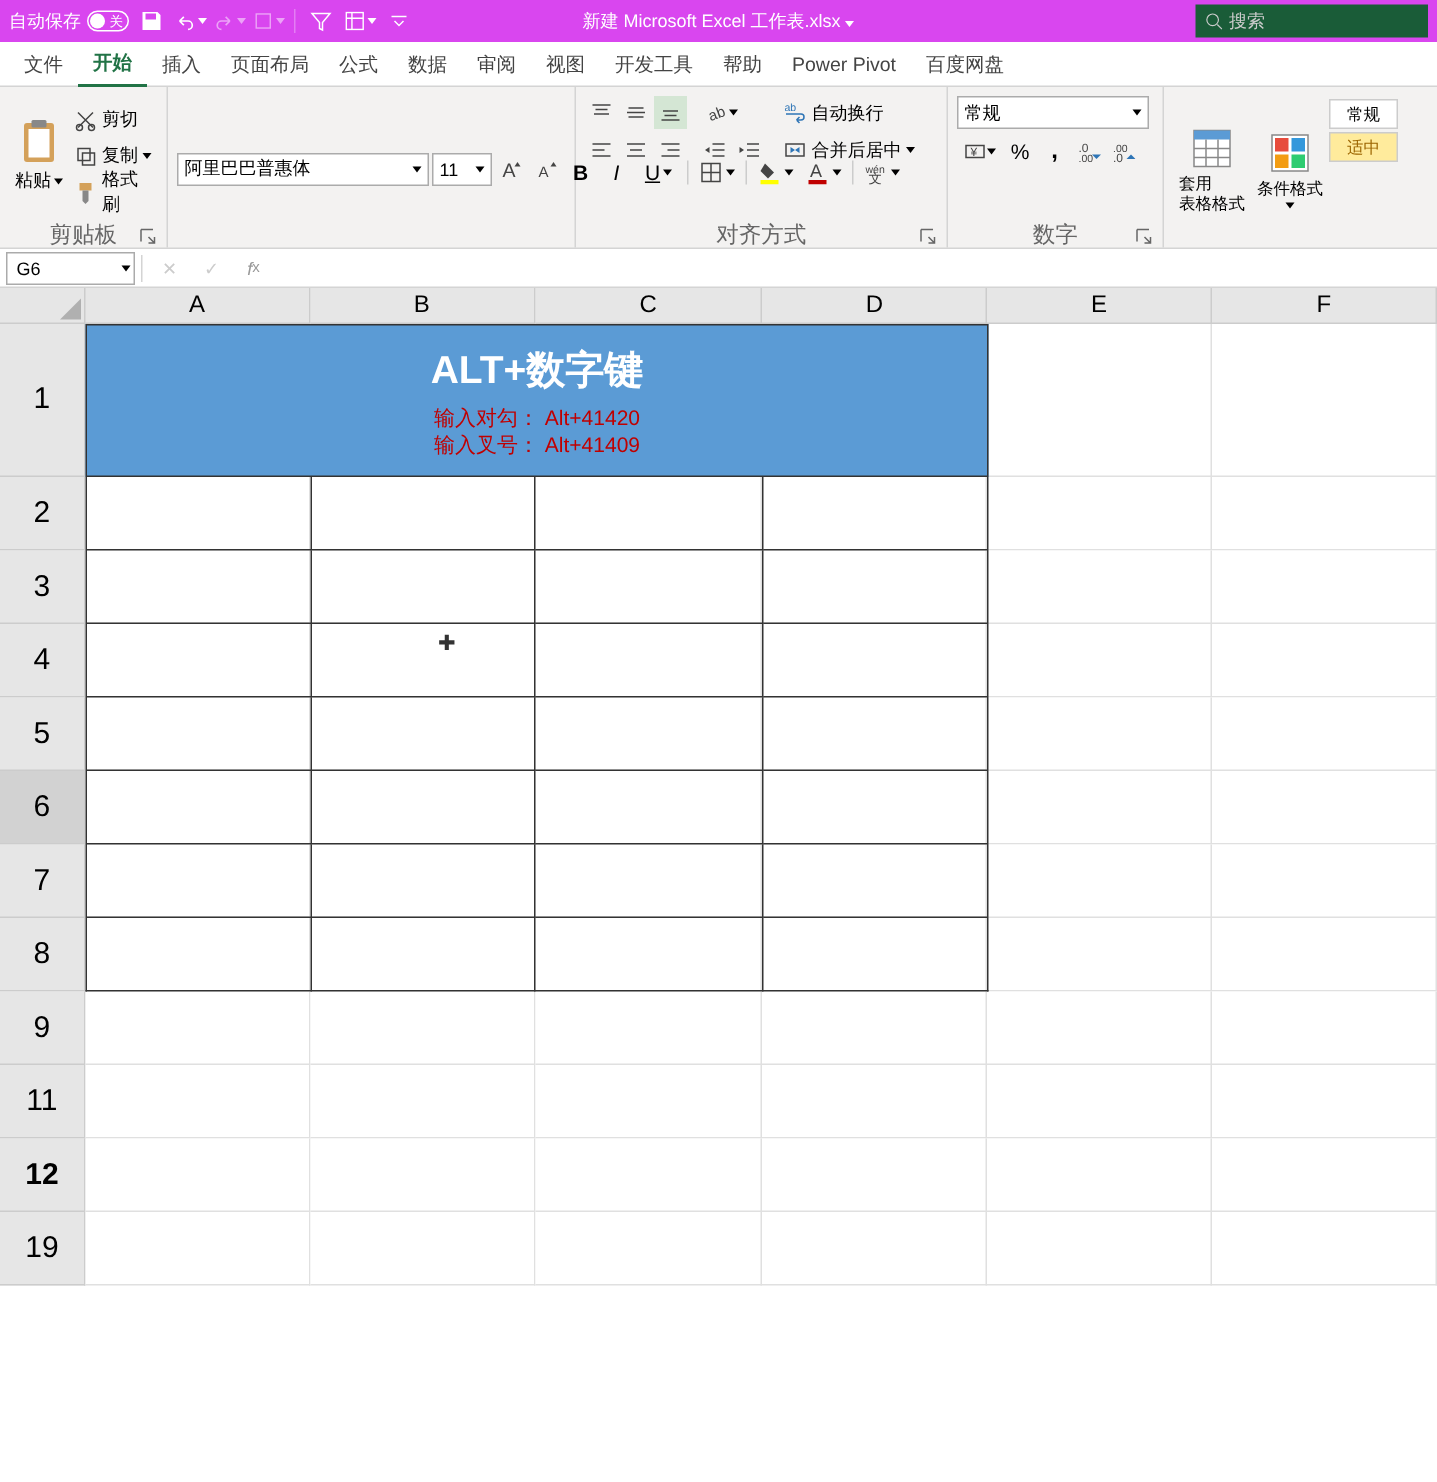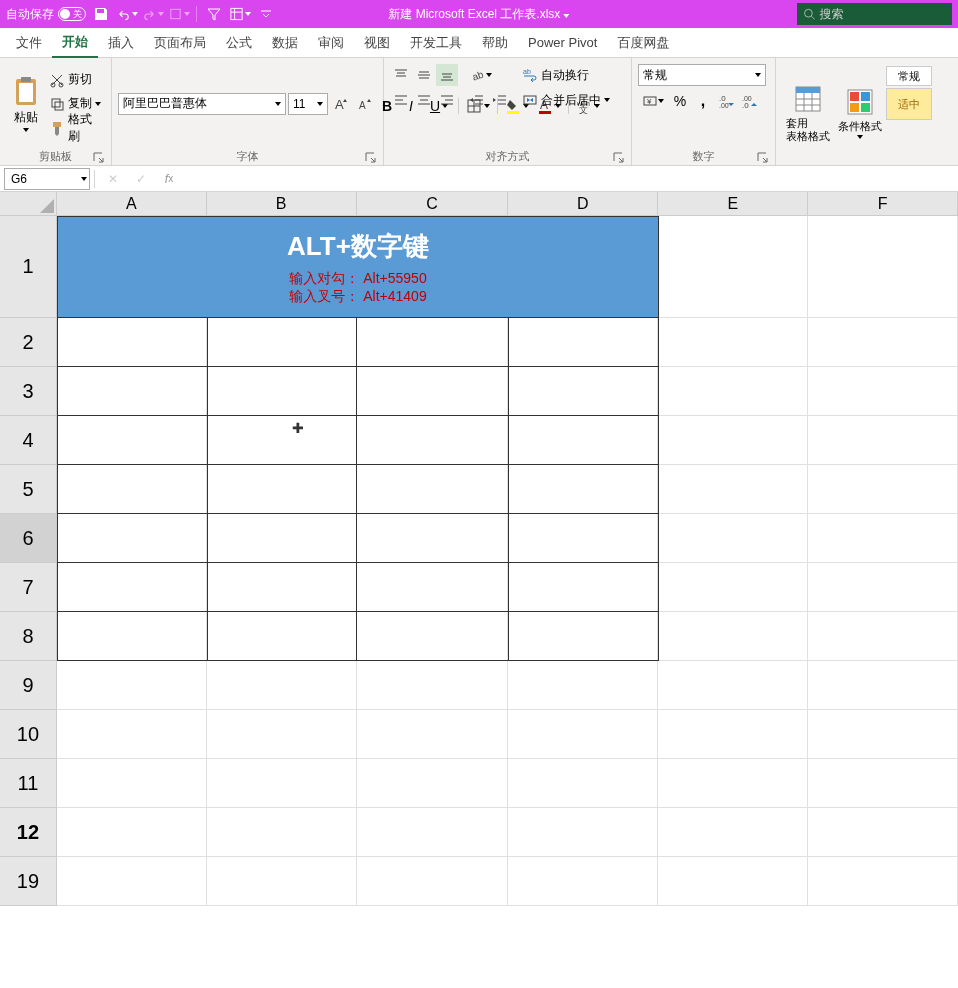--- a/index.html
+++ b/index.html
@@ -21,26 +21,26 @@
 
 
 .ribbon-tabs { height: 30px; background: #fff; display: flex; align-items: center; padding-left: 6px; border-bottom: 1px solid #d4d4d4; }
 .tab { padding: 0 10px; height: 30px; display: flex; align-items: center; font-size: 13px; color: #444; cursor: pointer; }
 .tab.active { color: #217346; font-weight: bold; border-bottom: 2px solid #217346; }
 
 
 .ribbon { height: 108px; background: #f3f2f1; display: flex; border-bottom: 1px solid #d4d4d4; }
 .ribbon-group { border-right: 1px solid #d4d4d4; display: flex; flex-direction: column; padding: 2px 6px 0 6px; }
 .group-content { flex: 1; display: flex; }
-.group-label { height: 18px; display: flex; align-items: center; justify-content: center; font-size: 11px; color: #666; position: relative; text-align: center; }
+.group-label { height: 18px; display: flex; align-items: center; justify-content: center; font-size: 15px; color: #666; position: relative; text-align: center; }
 .group-launcher { position: absolute; right: 0; bottom: 1px; width: 13px; height: 13px; }
 
 .big-btn { display: flex; flex-direction: column; align-items: center; justify-content: center; padding: 2px 4px; cursor: pointer; gap: 2px; }
 .big-btn-icon { width: 32px; height: 32px; display: flex; align-items: center; justify-content: center; }
-.big-btn-label { font-size: 12px; display: flex; align-items: center; gap: 2px; flex-direction: column; }
+.big-btn-label { font-size: 12px; display: flex; align-items: center; gap: 2px; }
 
 .small-btns { display: flex; flex-direction: column; justify-content: center; gap: 2px; }
 .small-btn { display: flex; align-items: center; gap: 3px; height: 22px; padding: 0 3px; cursor: pointer; font-size: 12px; }
 .small-btn svg { width: 16px; height: 16px; flex-shrink: 0; }
 
 .font-group .row1 { display: flex; gap: 2px; align-items: center; margin-bottom: 4px; }
 .font-group .row2 { display: flex; gap: 2px; align-items: center; }
 .font-select { width: 168px; height: 22px; border: 1px solid #ababab; background: #fff; font-size: 12px; padding: 0 4px; display: flex; align-items: center; justify-content: space-between; }
 .size-select { width: 40px; height: 22px; border: 1px solid #ababab; background: #fff; font-size: 12px; padding: 0 4px; display: flex; align-items: center; justify-content: space-between; }
 .icon-btn { width: 22px; height: 22px; display: flex; align-items: center; justify-content: center; cursor: pointer; }
@@ -277,26 +277,20 @@
         <div class="qa-sep" style="background:#ccc"></div>
         <div class="icon-btn dd">
             <svg viewBox="0 0 16 16">
               <text x="1" y="8" font-size="7" fill="#444">wén</text>
               <text x="3" y="15" font-size="9" fill="#444">文</text>
             </svg>
             <span class="arrow-down" style="margin-left:2px"></span>
           </div>
       </div>
     </div>
-    <div class="group-label">
-        <span>字体</span>
-        <svg class="group-launcher" viewBox="0 0 13 13">
-          <path fill="none" stroke="#666" d="M2 2h8M2 2v8M7 7l4 4M11 7v4h-4"></path>
-        </svg>
-      </div>
   </div>
 
   <div class="ribbon-group align-group" style="width:248px">
     <div class="group-content" style="padding-top:4px;gap:8px">
       <div class="col">
         <div class="row">
           <div class="icon-btn">
               <svg viewBox="0 0 16 16">
                 <line stroke="#444" x1="2" y1="3" x2="14" y2="3"></line>
                 <line stroke="#444" x1="4" y1="6" x2="12" y2="6"></line>
@@ -465,21 +459,21 @@
             <rect fill="#2ecc71" x="17" y="17" width="9" height="9"></rect>
           </svg>
         </div>
       <div class="big-btn-label" style="flex-direction:column;font-size:11px;line-height:1.1">
           <span>条件格式</span>
           <span class="arrow-down"></span>
         </div>
     </div>
     <div style="display:flex;flex-direction:column;gap:2px;padding-top:6px">
       <div style="width:46px;height:20px;border:1px solid #ccc;display:flex;align-items:center;justify-content:center;font-size:11px;background:#fff">常规</div>
-      <div style="width:46px;height:32px;border:1px solid #ccc;display:flex;align-items:center;justify-content:center;font-size:11px;background:#ffeb9c;color:#9c6500">适中</div>
+      <div style="width:46px;height:20px;border:1px solid #ccc;display:flex;align-items:center;justify-content:center;font-size:11px;background:#ffeb9c;color:#9c6500">适中</div>
     </div>
   </div>
 </div>
 
 <div class="formula-bar">
   <div class="name-box">
       <span>G6</span>
       <span class="arrow-down"></span>
     </div>
   <div class="fb-sep"></div>
@@ -577,29 +571,20 @@
     <div class="grid-row">
       <div class="row-header" style="height: 49px;">9</div>
       <div class="cell" style="width: 150px; height: 49px;"></div>
       <div class="cell" style="width: 150px; height: 49px;"></div>
       <div class="cell" style="width: 152px; height: 49px;"></div>
       <div class="cell" style="width: 150px; height: 49px;"></div>
       <div class="cell" style="width: 150px; height: 49px;"></div>
       <div class="cell" style="width: 150px; height: 49px;"></div>
     </div>
     <div class="grid-row">
-      <div class="row-header" style="height: 49px;">10</div>
-      <div class="cell" style="width: 150px; height: 49px;"></div>
-      <div class="cell" style="width: 150px; height: 49px;"></div>
-      <div class="cell" style="width: 152px; height: 49px;"></div>
-      <div class="cell" style="width: 150px; height: 49px;"></div>
-      <div class="cell" style="width: 150px; height: 49px;"></div>
-      <div class="cell" style="width: 150px; height: 49px;"></div>
-    </div>
-    <div class="grid-row">
       <div class="row-header" style="height: 49px;">11</div>
       <div class="cell" style="width: 150px; height: 49px;"></div>
       <div class="cell" style="width: 150px; height: 49px;"></div>
       <div class="cell" style="width: 152px; height: 49px;"></div>
       <div class="cell" style="width: 150px; height: 49px;"></div>
       <div class="cell" style="width: 150px; height: 49px;"></div>
       <div class="cell" style="width: 150px; height: 49px;"></div>
     </div>
     <div class="grid-row">
       <div class="row-header" style="height: 49px; font-weight: bold;">12</div>
@@ -614,21 +599,21 @@
       <div class="row-header" style="height: 49px;">19</div>
       <div class="cell" style="width: 150px; height: 49px;"></div>
       <div class="cell" style="width: 150px; height: 49px;"></div>
       <div class="cell" style="width: 152px; height: 49px;"></div>
       <div class="cell" style="width: 150px; height: 49px;"></div>
       <div class="cell" style="width: 150px; height: 49px;"></div>
       <div class="cell" style="width: 150px; height: 49px;"></div>
     </div>
     <div class="merged-header">
       <div class="mh-title">ALT+数字键</div>
-      <div class="mh-line">输入对勾： Alt+55950</div>
+      <div class="mh-line">输入对勾： Alt+41420</div>
       <div class="mh-line">输入叉号： Alt+41409</div>
     </div>
     <div class="table-box">
       <div class="trow">
         <div class="tcell" style="width: 150px;"></div>
         <div class="tcell" style="width: 150px;"></div>
         <div class="tcell" style="width: 152px;"></div>
         <div class="tcell" style="width: 150px;"></div>
       </div>
       <div class="trow">

